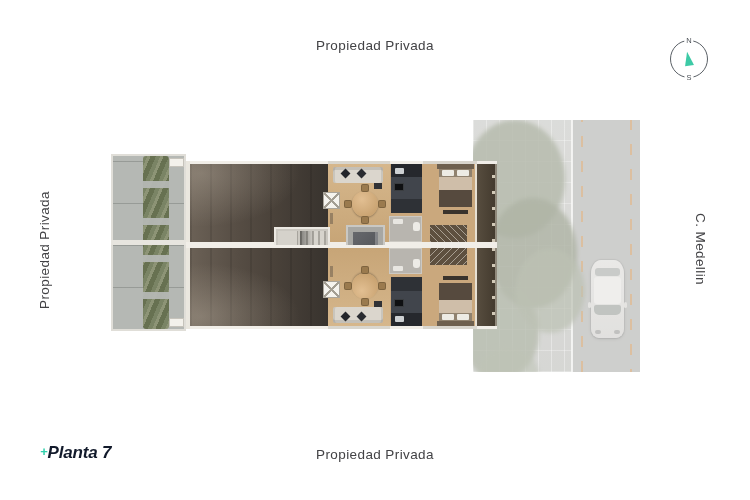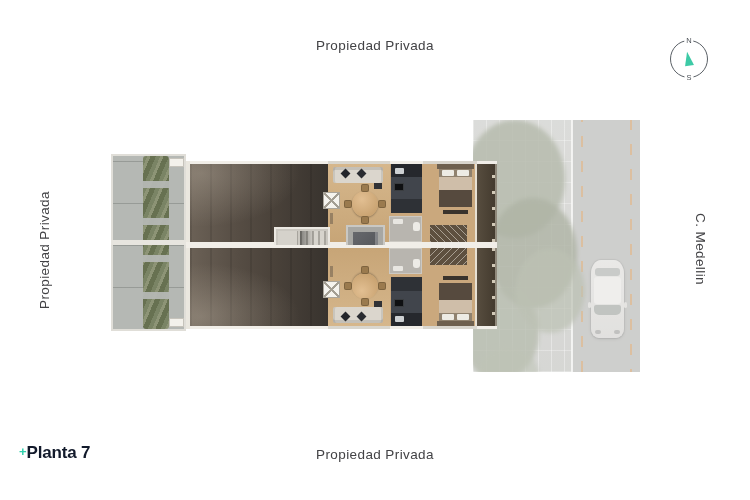--- a/index.html
+++ b/index.html
@@ -17,21 +17,21 @@
   .compass{position:absolute;left:666px;top:36px;width:46px;height:46px;}
   .compass-ring{position:absolute;inset:4px;border:1.5px solid #5a6066;border-radius:50%;}
   .compass-letter{position:absolute;left:50%;transform:translateX(-50%);font-size:7.5px;color:#4c5157;background:#fff;padding:0 2px;line-height:1;}
   .compass-n{top:1px;}
   .compass-s{bottom:1px;}
   .compass-needle{position:absolute;left:50%;top:50%;width:0;height:0;
     border-left:4px solid transparent;border-right:5px solid transparent;border-bottom:14px solid #3dcaa6;
     transform:translate(-55%,-52%) rotate(-8deg);}
 
   
-  .logo{position:absolute;left:19px;top:443px;font-weight:700;}
+  .logo{position:absolute;left:40px;top:443px;font-weight:700;font-style:italic;}
   .logo-plus{color:#2fd0ac;font-size:13px;vertical-align:2px;}
   .logo-text{color:#121a2b;font-size:17px;font-weight:800;letter-spacing:-.2px;}
 
   
   .street{position:absolute;left:473px;top:120px;width:167px;height:252px;background:#b9bab6;overflow:hidden;z-index:1;}
   .sidewalk{position:absolute;left:0;top:0;width:99px;height:252px;
     background:
       repeating-linear-gradient(90deg, rgba(255,255,255,.35) 0 1px, transparent 1px 13px),
       repeating-linear-gradient(0deg, rgba(255,255,255,.30) 0 1px, transparent 1px 21px),
       linear-gradient(180deg,#c6c7c3,#bdbeba);}

